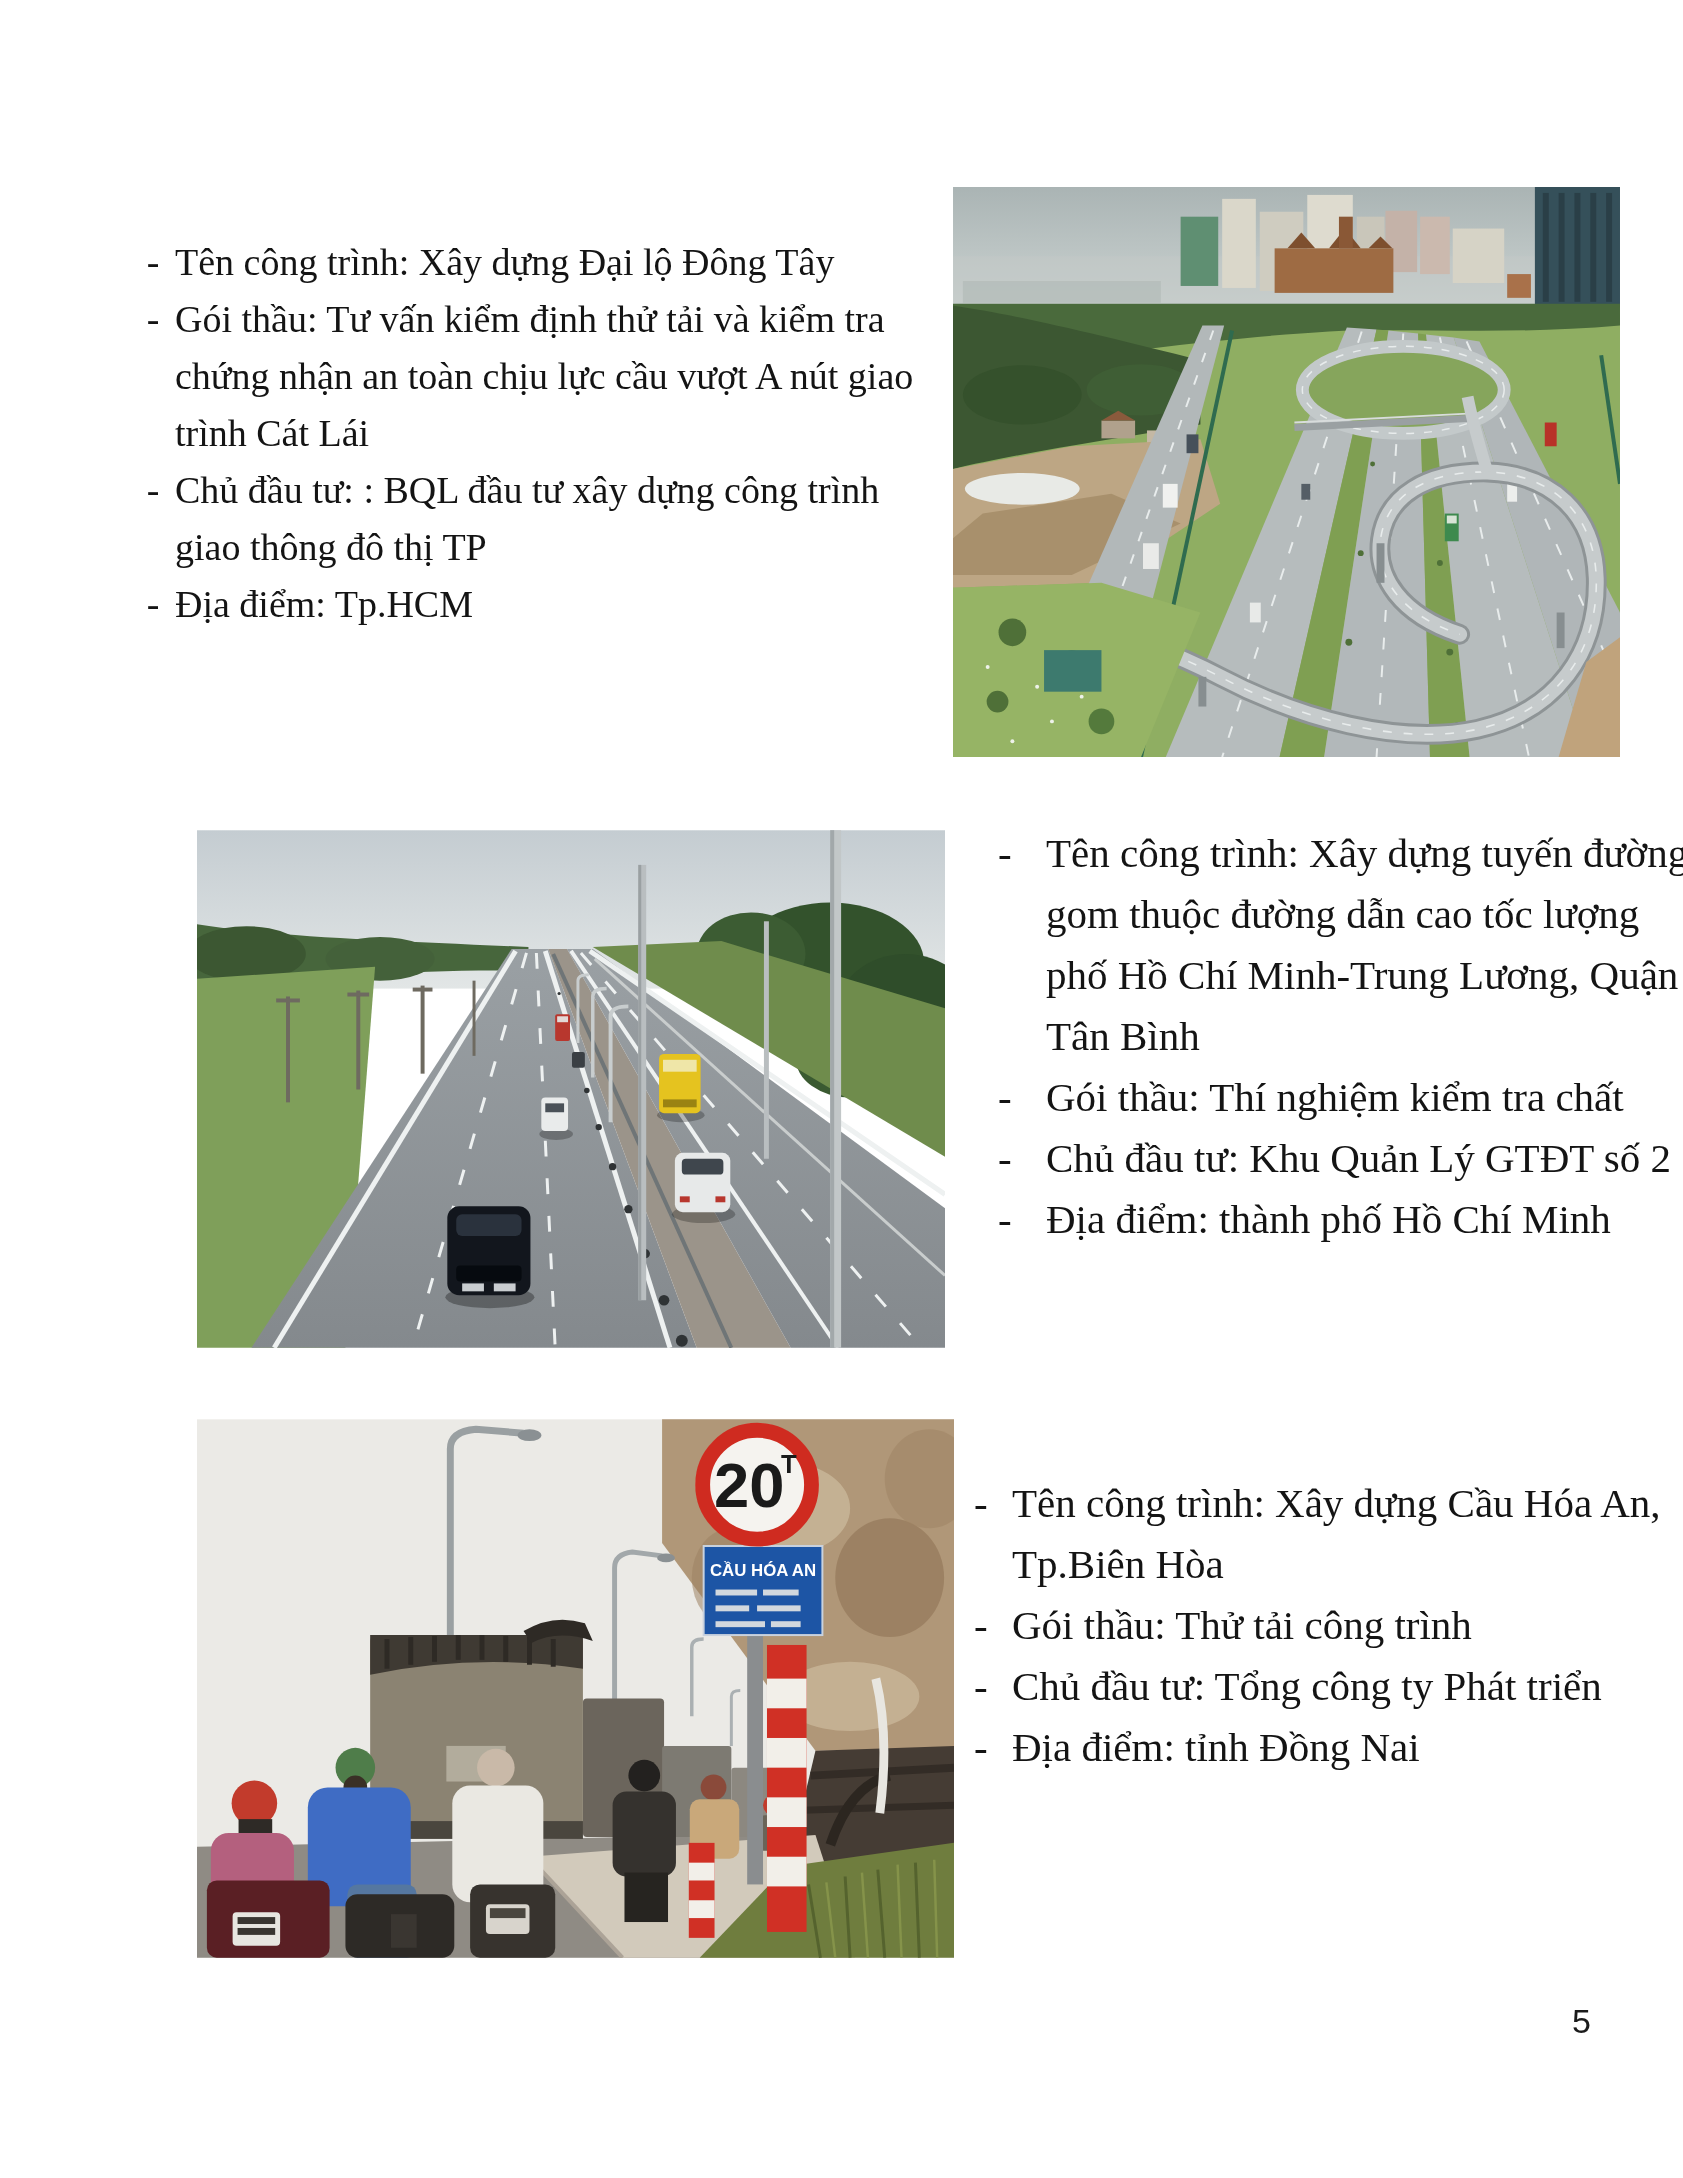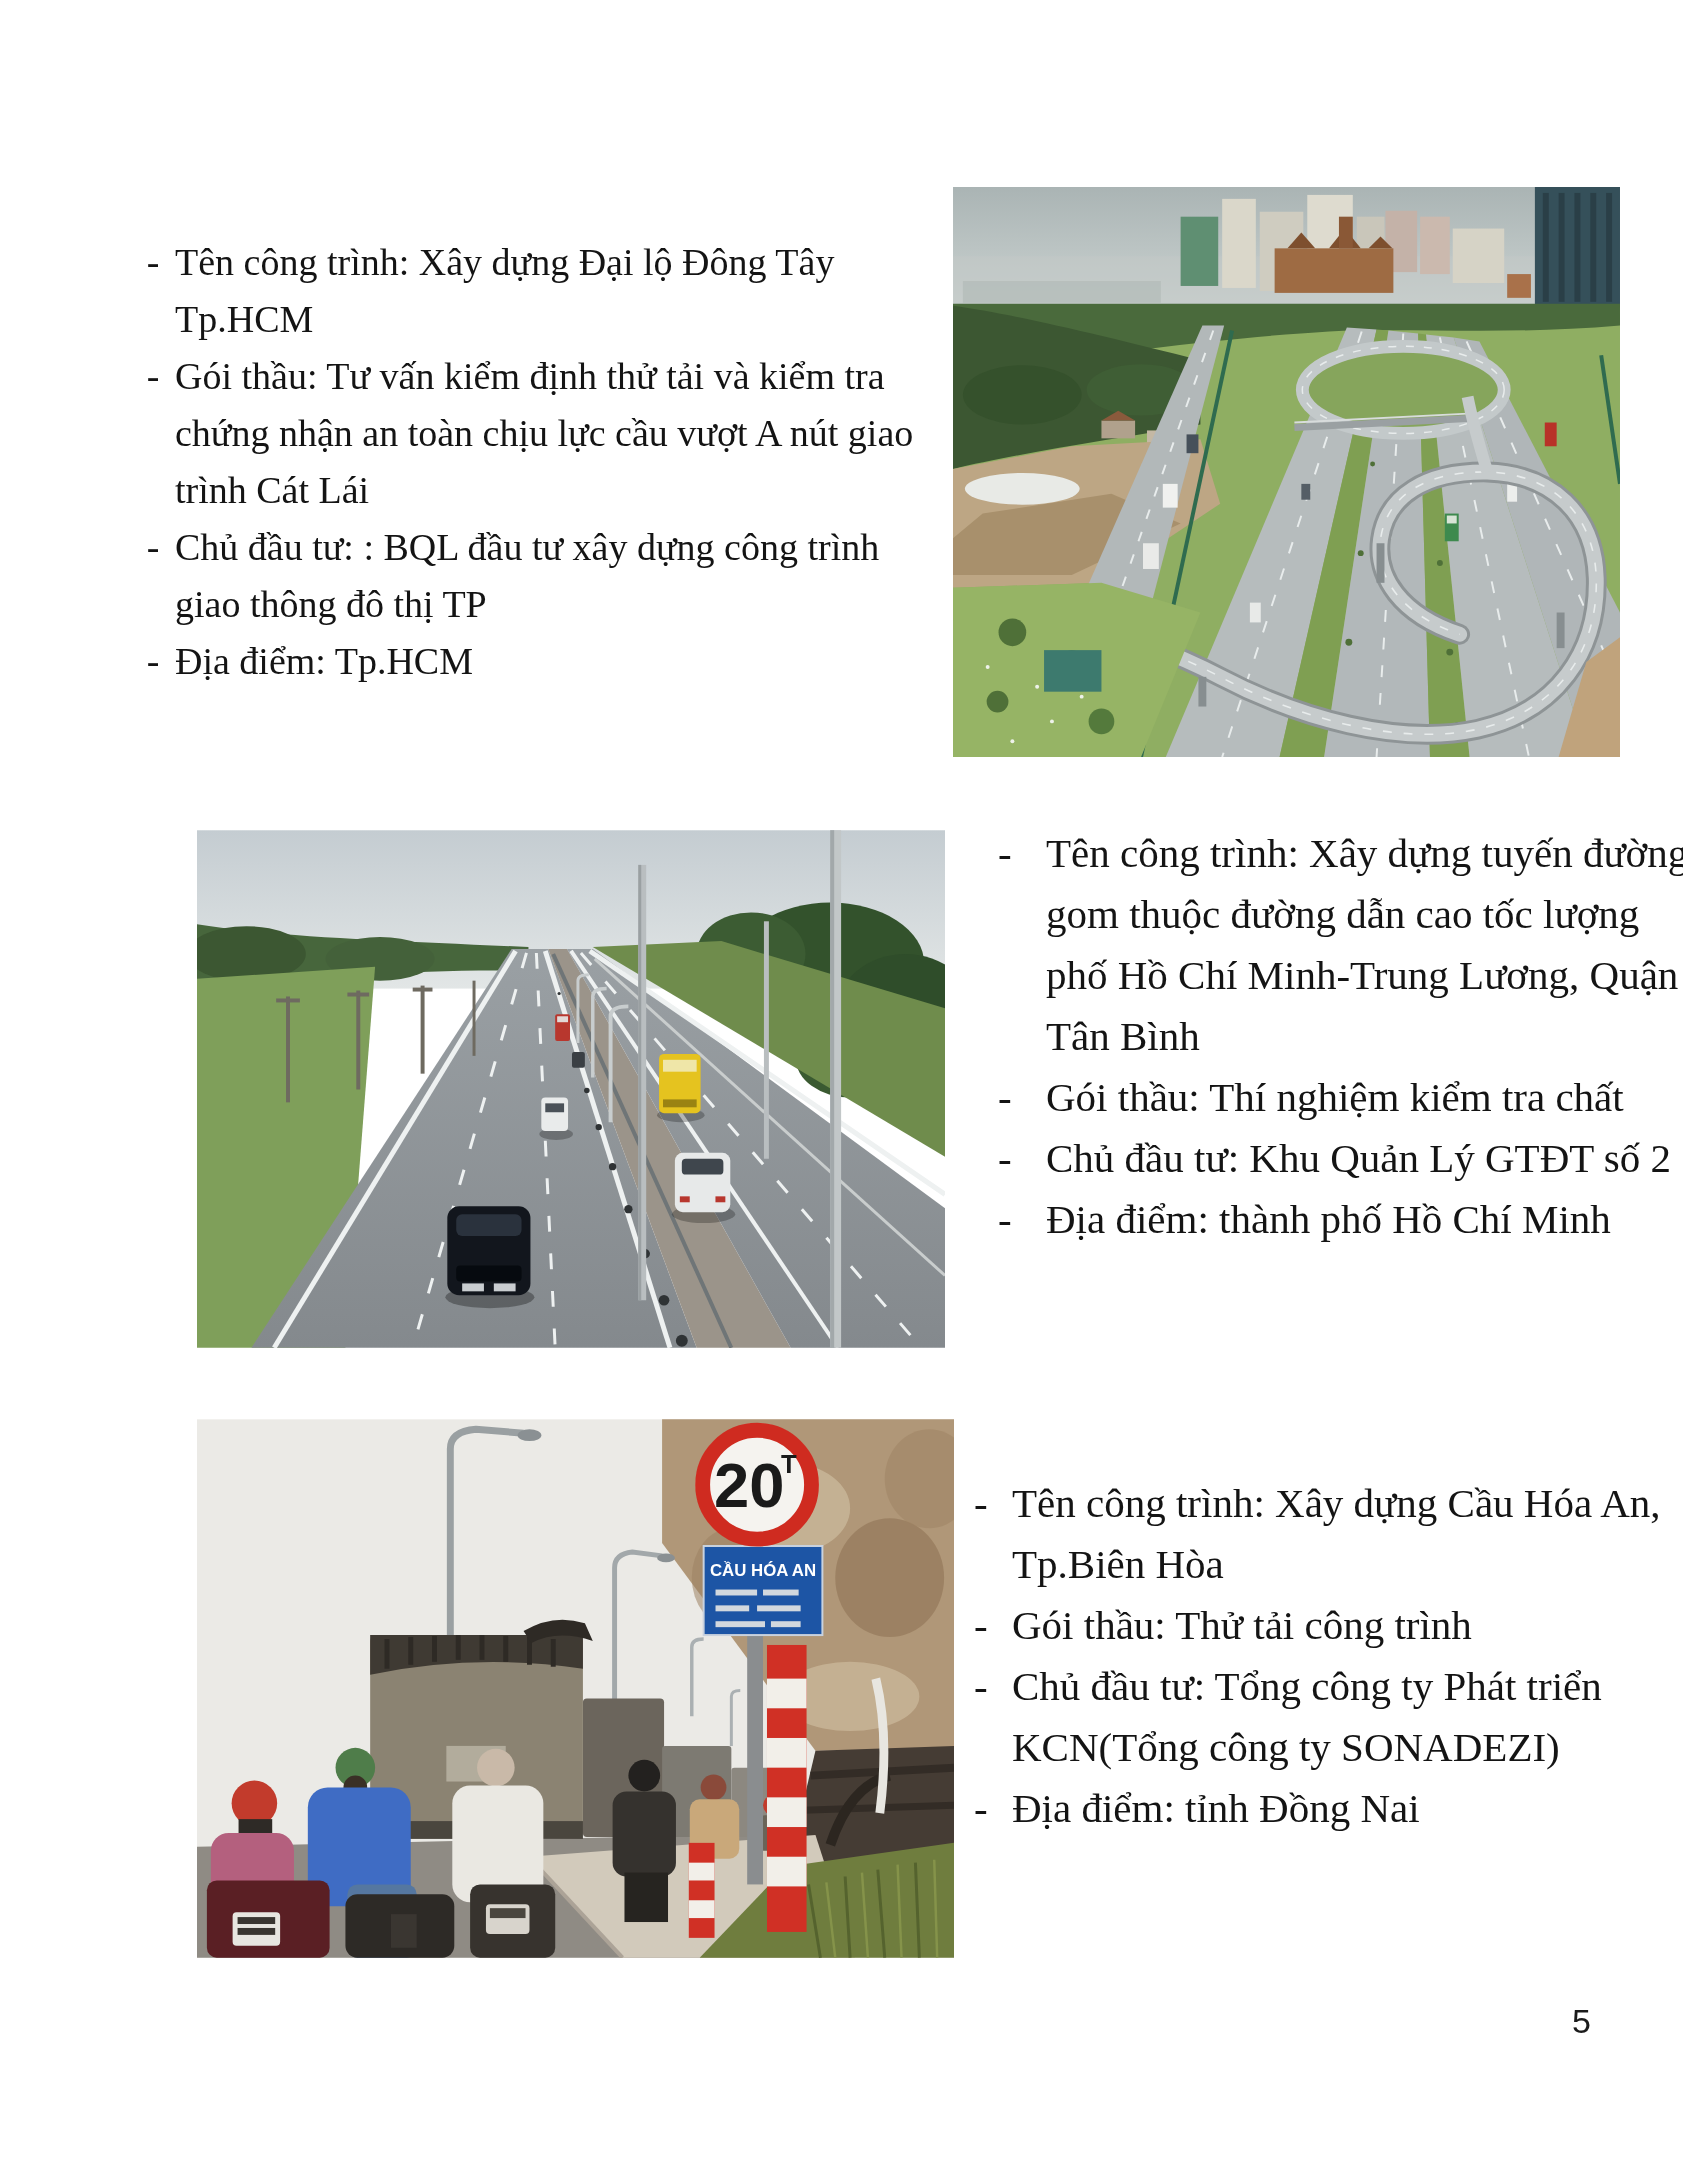--- a/index.html
+++ b/index.html
@@ -31,24 +31,20 @@
 <body>
 
 <div class="page">
 
   <div class="textblock s1">
     <div class="bline">
         <span class="dash">-</span>
         <span class="txt">Tên công trình: Xây dựng Đại lộ Đông Tây</span>
       </div>
     <div class="bline">
-        <span class="dash"></span>
-        <span class="txt">Tp.HCM</span>
-      </div>
-    <div class="bline">
         <span class="dash">-</span>
         <span class="txt">Gói thầu: Tư vấn kiểm định thử tải và kiểm tra</span>
       </div>
     <div class="bline">
         <span class="dash"></span>
         <span class="txt">chứng nhận an toàn chịu lực cầu vượt A nút giao</span>
       </div>
     <div class="bline">
         <span class="dash"></span>
         <span class="txt">trình Cát Lái</span>
@@ -488,24 +484,20 @@
       </div>
     <div class="bline">
         <span class="dash">-</span>
         <span class="txt">Gói thầu: Thử tải công trình</span>
       </div>
     <div class="bline">
         <span class="dash">-</span>
         <span class="txt">Chủ đầu tư: Tổng công ty Phát triển</span>
       </div>
     <div class="bline">
-        <span class="dash"></span>
-        <span class="txt">KCN(Tổng công ty SONADEZI)</span>
-      </div>
-    <div class="bline">
         <span class="dash">-</span>
         <span class="txt">Địa điểm: tỉnh Đồng Nai</span>
       </div>
   </div>
 
   <div class="pageno">5</div>
 </div>
 
 
 </body></html>

